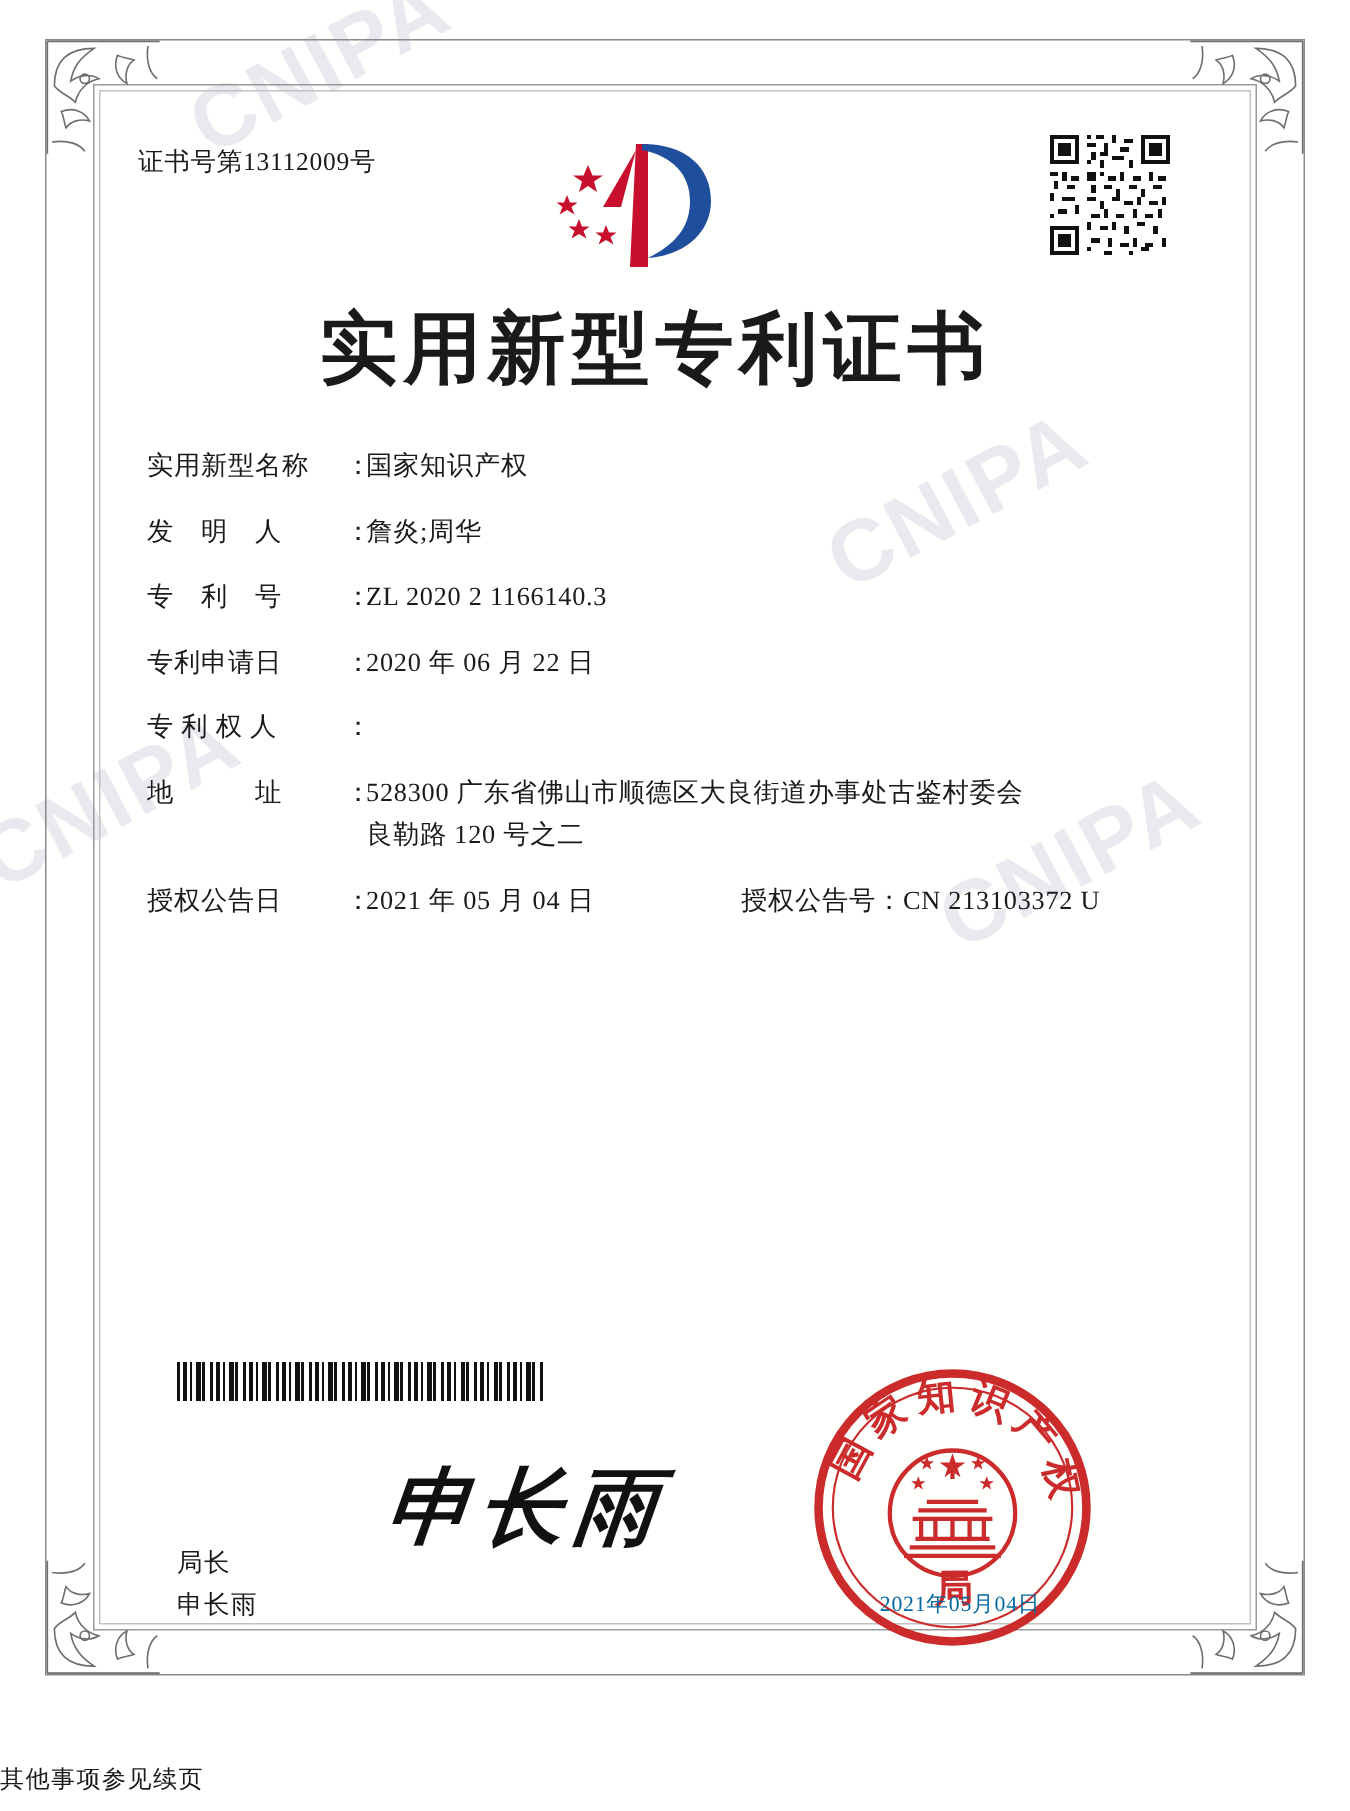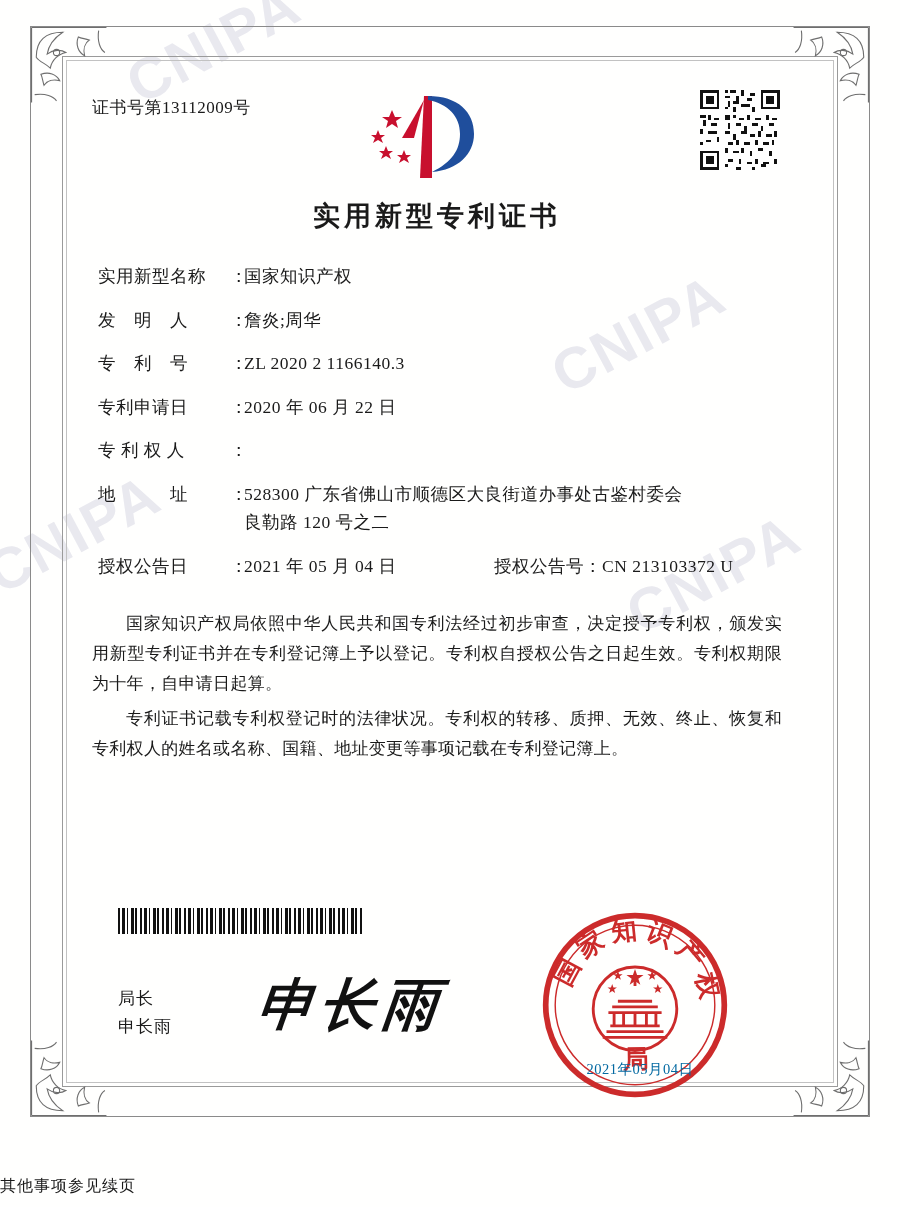--- a/index.html
+++ b/index.html
@@ -91,21 +91,21 @@
   }
   .qr {
     position: absolute;
     right: 2px;
     top: -6px;
     width: 80px;
     height: 80px;
   }
   .title {
     text-align: center;
-    font-size: 27px;
+    font-size: 52px;
     font-weight: bold;
     letter-spacing: 4px;
     margin-top: 6px;
     margin-bottom: 34px;
     font-family: "DejaVu Serif", "Liberation Serif", serif;
   }
 
   .fields {
     font-size: 17.5px;
     line-height: 1;
@@ -163,21 +163,21 @@
       #111 9px, #111 10px, #fff 10px, #fff 13px,
       #111 13px, #111 16px, #fff 16px, #fff 17px,
       #111 17px, #111 19px, #fff 19px, #fff 22px
     );
   }
 
   
   .sig-block {
     position: absolute;
     left: 118px;
-    top: 985px;
+    top: 1028px;
     font-size: 17px;
     line-height: 1.65;
     letter-spacing: 1px;
   }
   .signature {
     position: absolute;
     left: 258px;
     top: 968px;
     font-size: 56px;
     font-family: "DejaVu Serif", serif;
@@ -444,24 +444,20 @@
         <span class="value">
           <span class="left">2021 年 05 月 04 日</span>
           <span>授权公告号</span>
           <span>：</span>
           <span>CN 213103372 U</span>
         </span>
       </div>
 
     </div>
 
-    <div class="paragraphs">
-      <p>国家知识产权局依照中华人民共和国专利法经过初步审查，决定授予专利权，颁发实用新型专利证书并在专利登记簿上予以登记。专利权自授权公告之日起生效。专利权期限为十年，自申请日起算。</p>
-      <p>专利证书记载专利权登记时的法律状况。专利权的转移、质押、无效、终止、恢复和专利权人的姓名或名称、国籍、地址变更等事项记载在专利登记簿上。</p>
-    </div>
 
   </div>
 
   <div class="barcode"></div>
 
   <div class="sig-block">
     <div>局长</div>
     <div>申长雨</div>
   </div>
   <div class="signature">申长雨</div>

